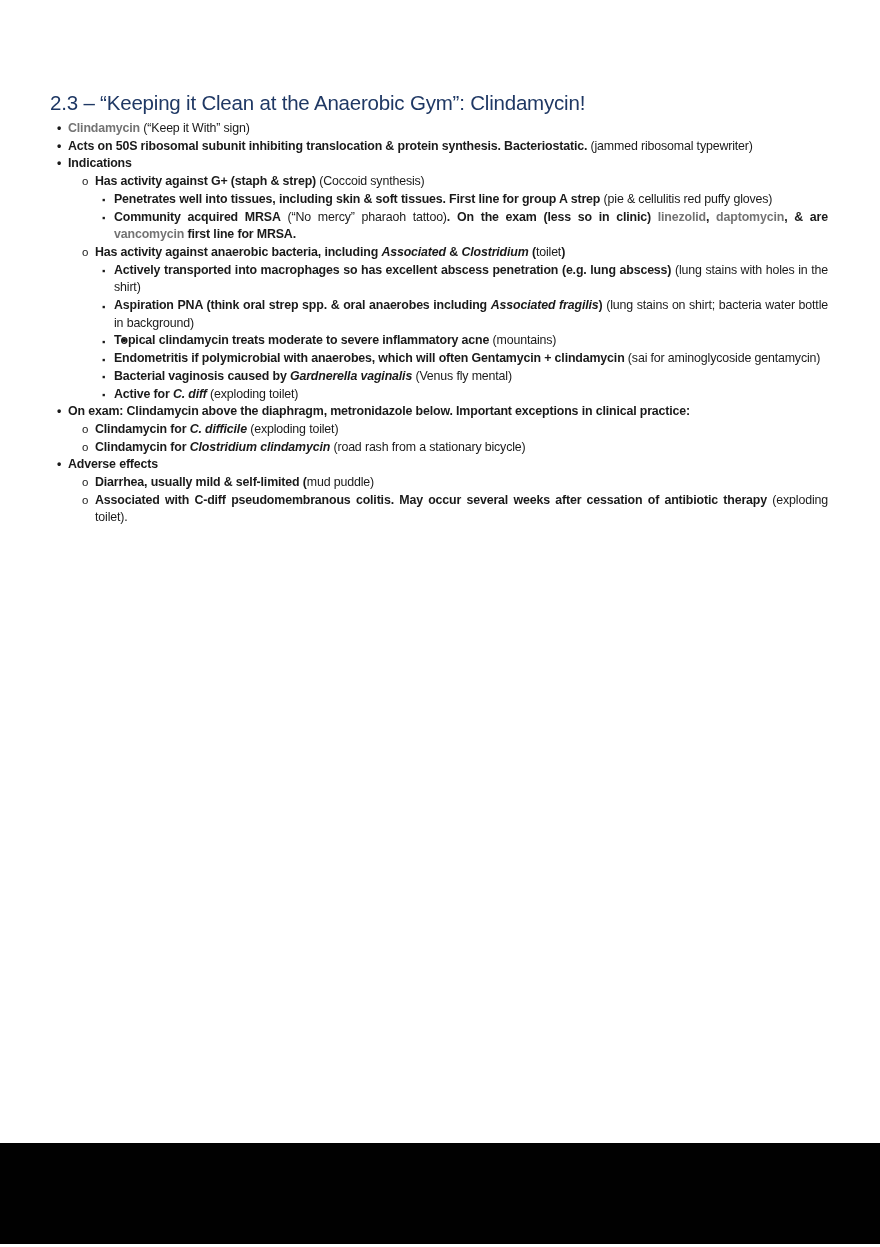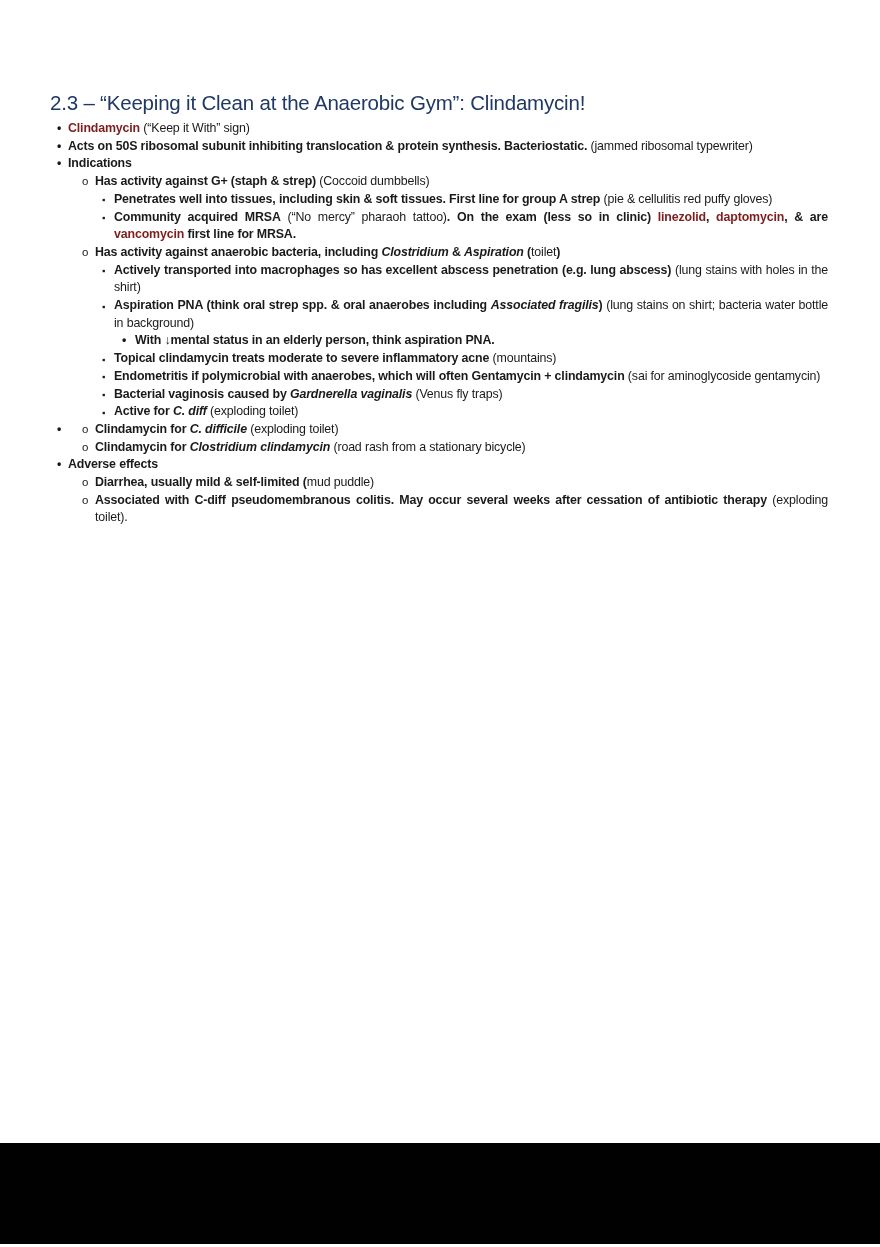--- a/index.html
+++ b/index.html
@@ -39,49 +39,49 @@
     top:0;
     font-weight:700;
   }
   .l1{padding-left:68px;}  .l1 .marker{left:57px;}
   .l2{padding-left:95px;}  .l2 .marker{left:82px;font-weight:400;font-size:11.5px;}
   .l3{padding-left:114px;} .l3 .marker{left:102px;font-size:9.5px;top:0.5px;}
   .l4{padding-left:135px;} .l4 .marker{left:122px;}
   .seg{font-weight:400;font-style:normal;}
   .seg.b{font-weight:700;}
   .seg.i{font-style:italic;}
-  .seg.g{color:#7f1d1d;}
+  .seg.g{color:#737373;}
   .footer-bar{
     position:absolute;
     left:0;top:1143px;
     width:880px;height:101px;
     background:#010101;
   }
 </style>
 </head>
 <body>
 
 <div class="page">
   <h1 class="title">2.3 – “Keeping it Clean at the Anaerobic Gym”: Clindamycin!</h1>
   <div class="notes" id="notes">
       <div class="item l1"><span class="marker">•</span><span class="seg b g">Clindamycin</span><span class="seg"> (“Keep it With” sign)</span></div>
       <div class="item l1"><span class="marker">•</span><span class="seg b">Acts on 50S ribosomal subunit inhibiting translocation &amp; protein synthesis. Bacteriostatic.</span><span class="seg"> (jammed ribosomal typewriter)</span></div>
       <div class="item l1"><span class="marker">•</span><span class="seg b">Indications</span></div>
-      <div class="item l2"><span class="marker">o</span><span class="seg b">Has activity against G+ (staph &amp; strep)</span><span class="seg"> (Coccoid dumbbells)</span></div>
+      <div class="item l2"><span class="marker">o</span><span class="seg b">Has activity against G+ (staph &amp; strep)</span><span class="seg"> (Coccoid synthesis)</span></div>
       <div class="item l3"><span class="marker">▪</span><span class="seg b">Penetrates well into tissues, including skin &amp; soft tissues. First line for group A strep</span><span class="seg"> (pie &amp; cellulitis red puffy gloves)</span></div>
       <div class="item l3"><span class="marker">▪</span><span class="seg b">Community acquired MRSA</span><span class="seg"> (“No mercy” pharaoh tattoo)</span><span class="seg b">. On the exam (less so in clinic) </span><span class="seg b g">linezolid</span><span class="seg b">, </span><span class="seg b g">daptomycin</span><span class="seg b">, &amp; are </span><span class="seg b g">vancomycin</span><span class="seg b"> first line for MRSA.</span></div>
-      <div class="item l2"><span class="marker">o</span><span class="seg b">Has activity against anaerobic bacteria, including </span><span class="seg b i">Clostridium</span><span class="seg b"> &amp; </span><span class="seg b i">Aspiration</span><span class="seg b"> (</span><span class="seg">toilet</span><span class="seg b">)</span></div>
+      <div class="item l2"><span class="marker">o</span><span class="seg b">Has activity against anaerobic bacteria, including </span><span class="seg b i">Associated</span><span class="seg b"> &amp; </span><span class="seg b i">Clostridium</span><span class="seg b"> (</span><span class="seg">toilet</span><span class="seg b">)</span></div>
       <div class="item l3"><span class="marker">▪</span><span class="seg b">Actively transported into macrophages so has excellent abscess penetration (e.g. lung abscess)</span><span class="seg"> (lung stains with holes in the shirt)</span></div>
       <div class="item l3"><span class="marker">▪</span><span class="seg b">Aspiration PNA (think oral strep spp. &amp; oral anaerobes including </span><span class="seg b i">Associated fragilis</span><span class="seg b">)</span><span class="seg"> (lung stains on shirt; bacteria water bottle in background)</span></div>
-      <div class="item l4"><span class="marker">•</span><span class="seg b">With ↓mental status in an elderly person, think aspiration PNA.</span></div>
+      <div class="item l4"><span class="marker">•</span></div>
       <div class="item l3"><span class="marker">▪</span><span class="seg b">Topical clindamycin treats moderate to severe inflammatory acne</span><span class="seg"> (mountains)</span></div>
       <div class="item l3"><span class="marker">▪</span><span class="seg b">Endometritis if polymicrobial with anaerobes, which will often Gentamycin + clindamycin</span><span class="seg"> (sai for aminoglycoside gentamycin)</span></div>
-      <div class="item l3"><span class="marker">▪</span><span class="seg b">Bacterial vaginosis caused by </span><span class="seg b i">Gardnerella vaginalis</span><span class="seg"> (Venus fly traps)</span></div>
+      <div class="item l3"><span class="marker">▪</span><span class="seg b">Bacterial vaginosis caused by </span><span class="seg b i">Gardnerella vaginalis</span><span class="seg"> (Venus fly mental)</span></div>
       <div class="item l3"><span class="marker">▪</span><span class="seg b">Active for </span><span class="seg b i">C. diff</span><span class="seg"> (exploding toilet)</span></div>
-      <div class="item l1"><span class="marker">•</span></div>
+      <div class="item l1"><span class="marker">•</span><span class="seg b">On exam: Clindamycin above the diaphragm, metronidazole below. Important exceptions in clinical practice:</span></div>
       <div class="item l2"><span class="marker">o</span><span class="seg b">Clindamycin for </span><span class="seg b i">C. difficile</span><span class="seg"> (exploding toilet)</span></div>
       <div class="item l2"><span class="marker">o</span><span class="seg b">Clindamycin for </span><span class="seg b i">Clostridium clindamycin</span><span class="seg"> (road rash from a stationary bicycle)</span></div>
       <div class="item l1"><span class="marker">•</span><span class="seg b">Adverse effects</span></div>
       <div class="item l2"><span class="marker">o</span><span class="seg b">Diarrhea, usually mild &amp; self-limited (</span><span class="seg">mud puddle)</span></div>
       <div class="item l2"><span class="marker">o</span><span class="seg b">Associated with C-diff pseudomembranous colitis. May occur several weeks after cessation of antibiotic therapy</span><span class="seg"> (exploding toilet).</span></div>
     </div>
   <div class="footer-bar"></div>
 </div>
 
 </body></html>

